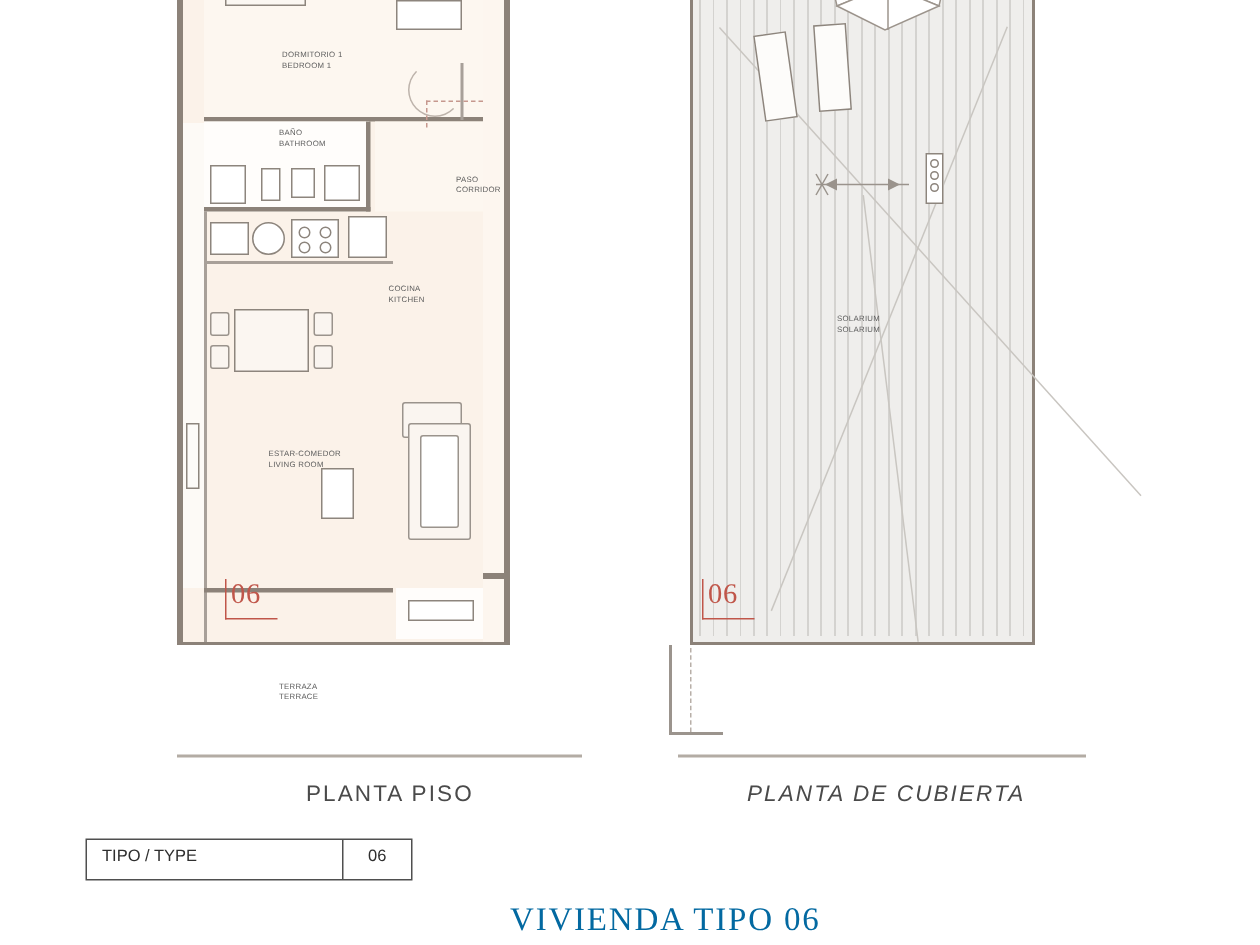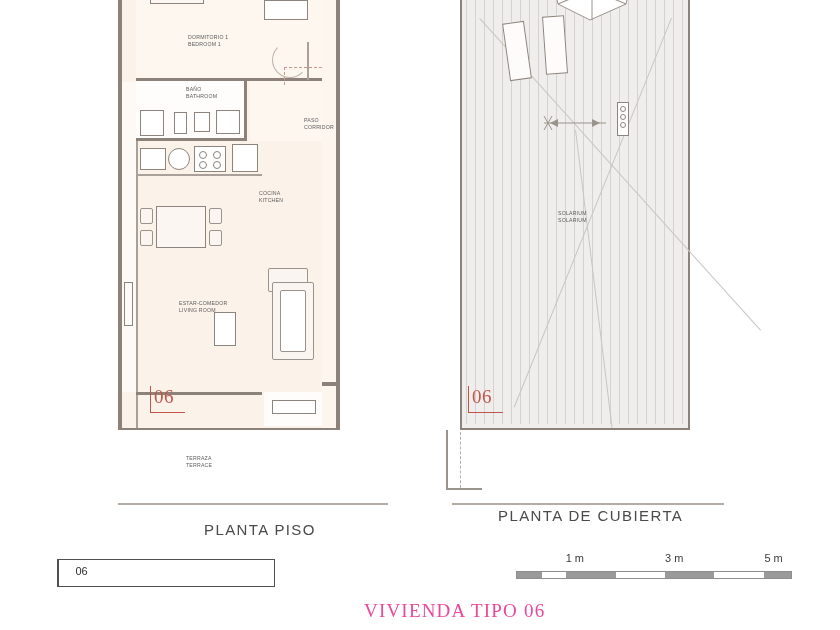--- a/index.html
+++ b/index.html
@@ -185,25 +185,24 @@
   #scale .seg { height: 100%; }
   .seg-dark { background: #9a9a9a; }
   .seg-light { background: #ffffff; }
 
   
   #main-caption {
     position: absolute;
     left: 340px;
     top: 600px;
     font-family: "Liberation Serif", serif;
-    font-size: 19px;
+    font-size: 22px;
     letter-spacing: 1.2px;
-    color: #ec4899;
+    color: #0369a1;
     white-space: nowrap;
-    margin-left: 24px;
   }
 
   
   .furn {
     position: absolute;
     border: 1px solid #8d857d;
     background: #ffffff;
     box-sizing: border-box;
   }
   .furn-soft {
@@ -370,40 +369,25 @@
     <div class="unit-badge" style="left:32px; top:404px;">06</div>
 
     <div class="lbl" style="left:118px; top:228px;">SOLARIUM
 SOLARIUM</div>
   </div>
 
   <div class="rule" style="left:118px; top:503px; width:270px;"></div>
   <div class="rule" style="left:452px; top:503px; width:272px;"></div>
 
   <div class="plan-title" style="left:204px; top:521px;">PLANTA PISO</div>
-  <div class="plan-title" style="left:498px; top:507px;">PLANTA DE CUBIERTA</div>
+  <div class="plan-title" style="left:498px; top:521px;font-style:italic;">PLANTA DE CUBIERTA</div>
 
   <div id="legend">
     <div class="legend-row">
+      <div class="legend-cell-label">TIPO / TYPE</div>
       <div class="legend-cell-value">06</div>
     </div>
   </div>
 
-  <div id="scale">
-    <div class="ticks">
-      <span class="tick" style="left:18%;">1 m</span>
-      <span class="tick" style="left:54%;">3 m</span>
-      <span class="tick" style="left:90%;">5 m</span>
-    </div>
-    <div class="bar">
-      <div class="seg seg-dark" style="width:9%;"></div>
-      <div class="seg seg-light" style="width:9%;"></div>
-      <div class="seg seg-dark" style="width:18%;"></div>
-      <div class="seg seg-light" style="width:18%;"></div>
-      <div class="seg seg-dark" style="width:18%;"></div>
-      <div class="seg seg-light" style="width:18%;"></div>
-      <div class="seg seg-dark" style="width:10%;"></div>
-    </div>
-  </div>
 
   <div id="main-caption">VIVIENDA TIPO 06</div>
 
 </div>
 
 </body></html>

